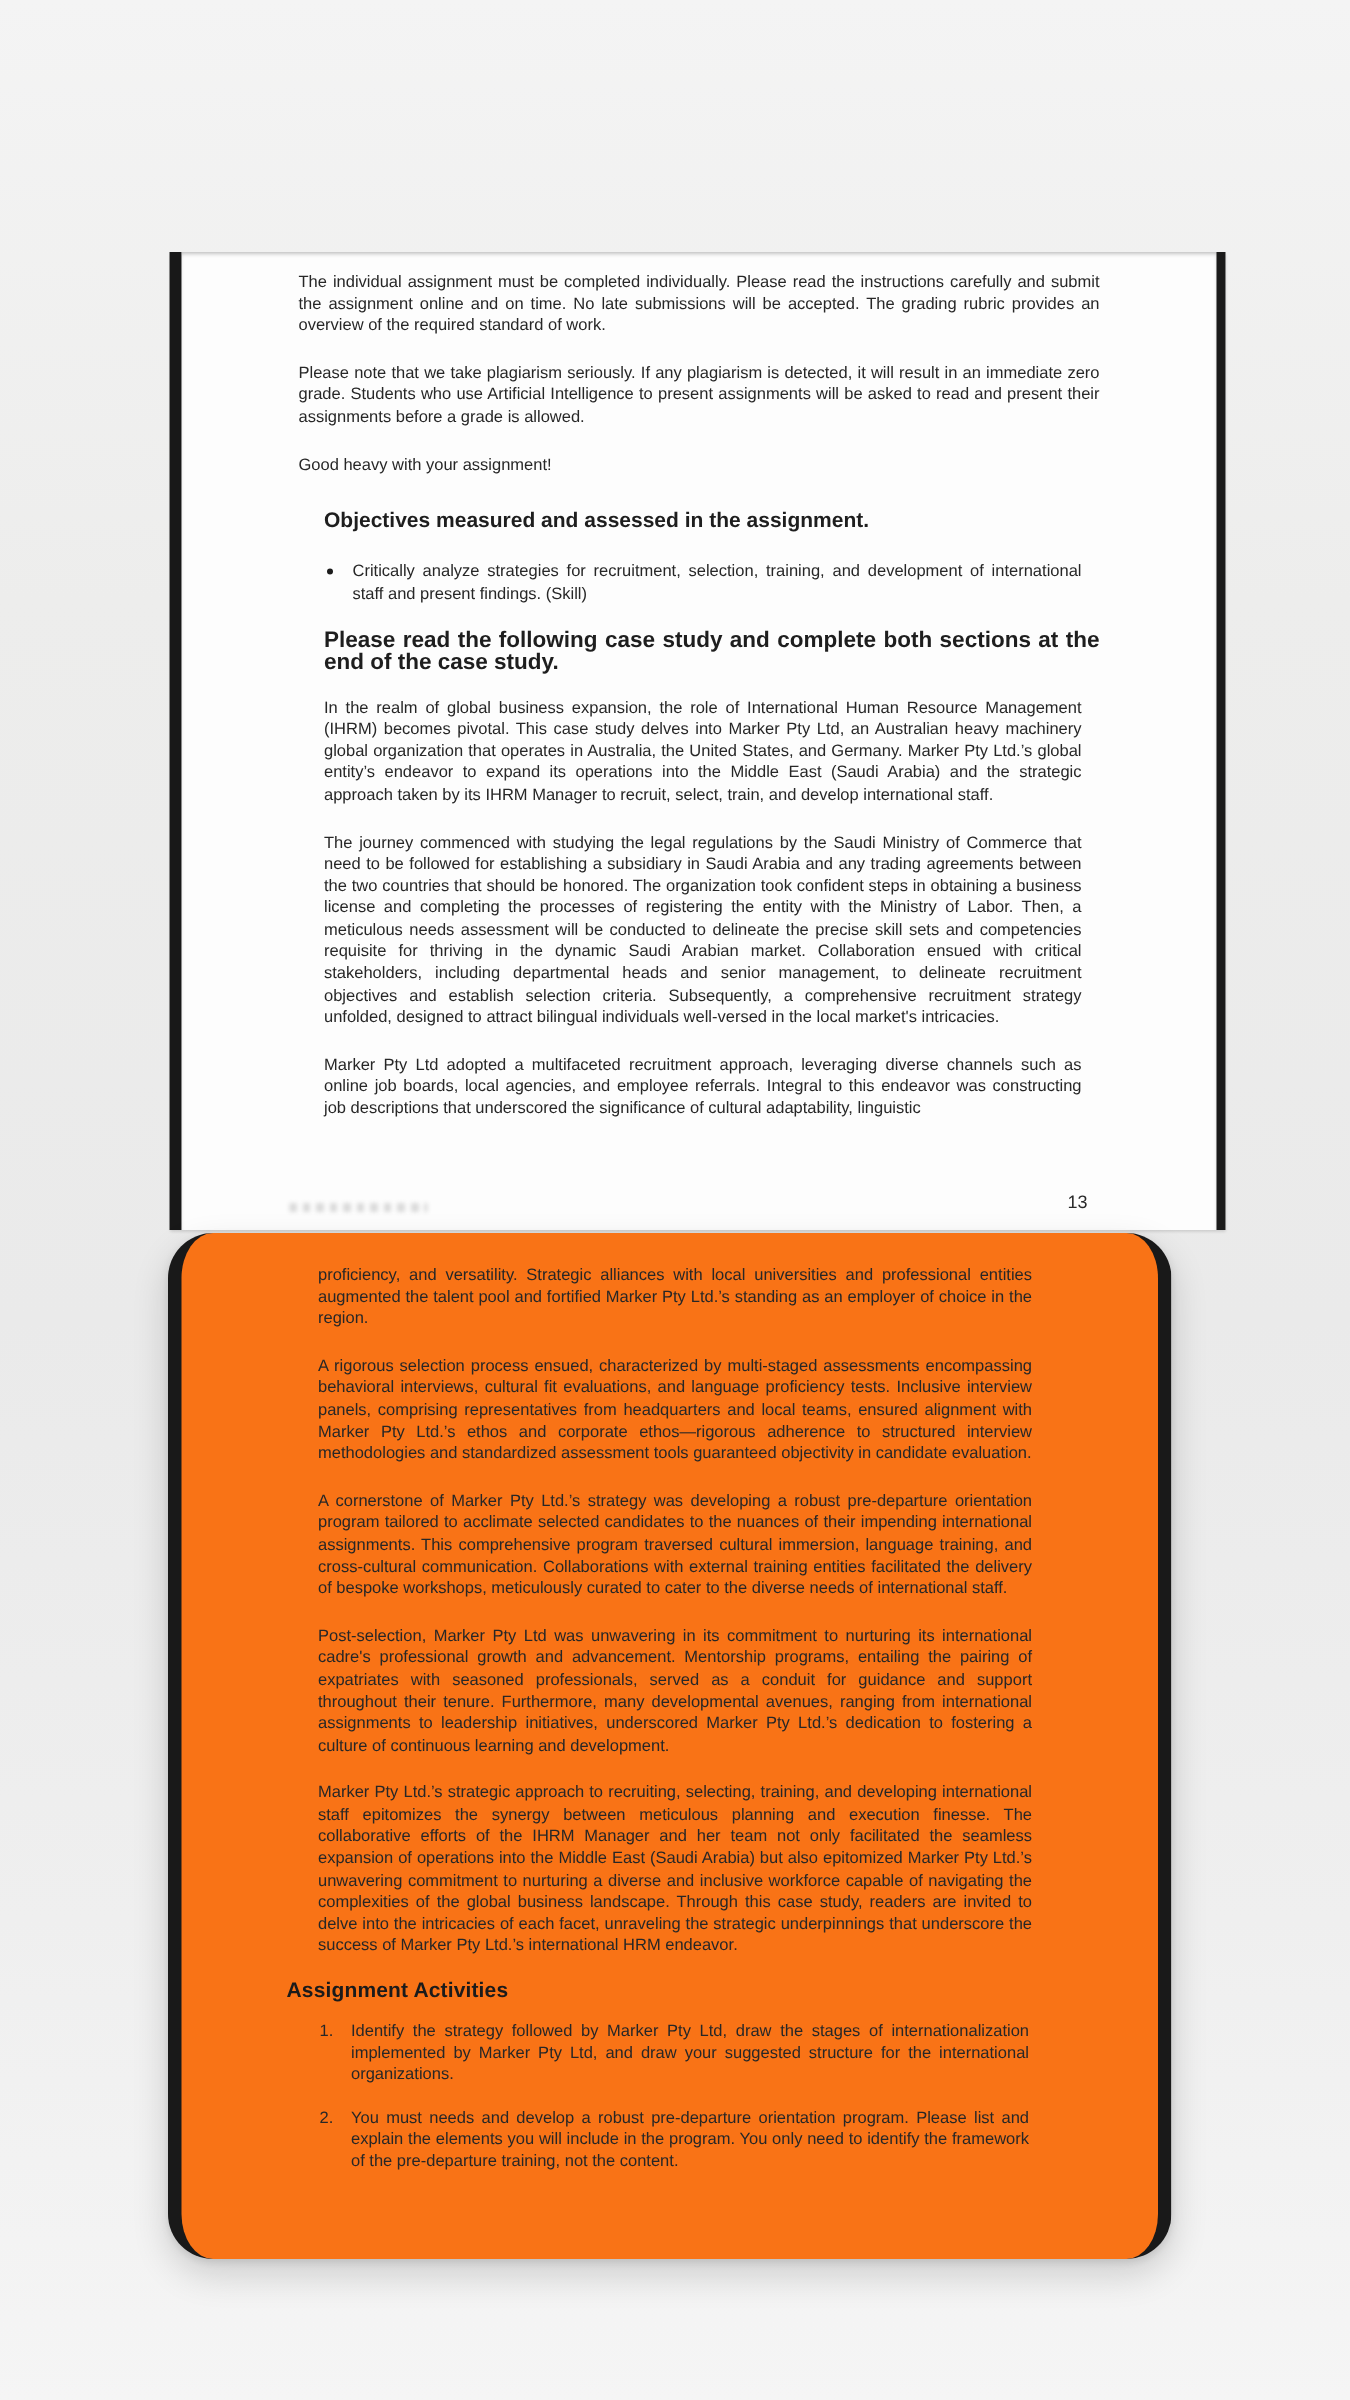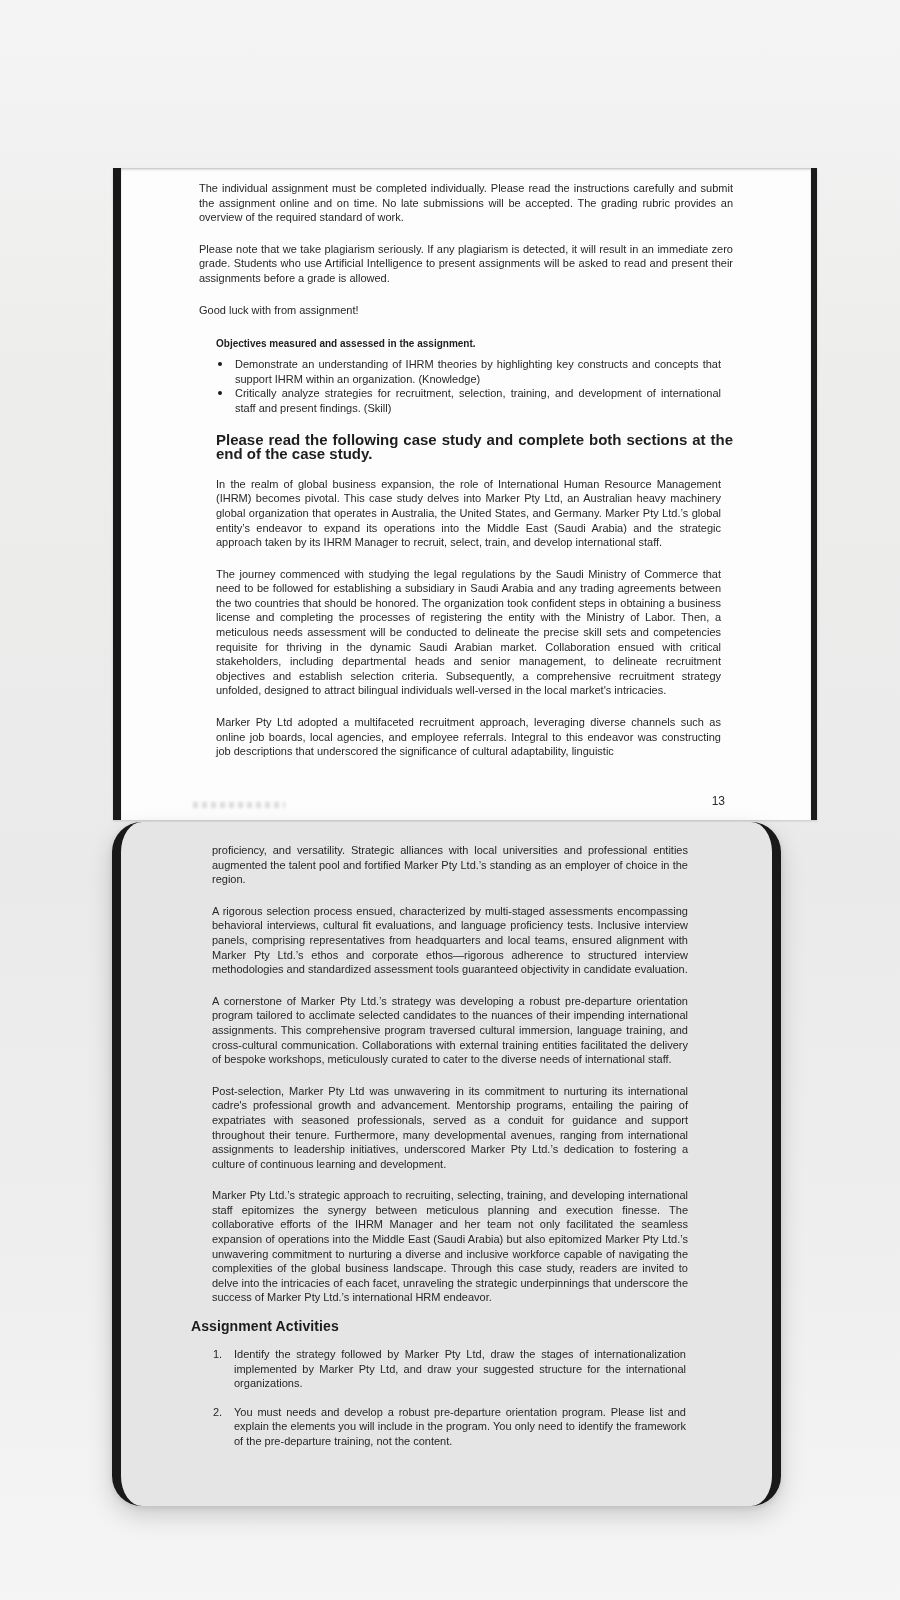--- a/index.html
+++ b/index.html
@@ -27,21 +27,21 @@
     position: relative; box-sizing: border-box;
     width: 100%; height: 100%;
     padding: 13px 78px 0 78px;
   }
 
   
   .page2 {
     position: absolute; left: 112px; top: 822px;
     width: 669px; height: 684px;
     box-sizing: border-box;
-    background: #e5e5e5;
+    background: #f97316;
     border-left: 9px solid #191919;
     border-right: 9px solid #191919;
     border-radius: 30px;
     box-shadow: 0 10px 24px rgba(0,0,0,.16), 0 2px 6px rgba(0,0,0,.10);
   }
   .page2-inner {
     position: relative; box-sizing: border-box;
     width: 100%; height: 100%;
     padding: 21px 84px 0 91px;
     overflow: hidden;
@@ -52,22 +52,22 @@
   .para {
     font-size: 11px; line-height: 14.6px;
     text-align: justify;
     margin: 0 0 17px 0;
     color: #272727;
   }
   .para.no-justify { text-align: left; }
   .indent { margin-left: 17px; margin-right: 12px; }
   .goodluck { margin-bottom: 21px; }
   .sec-heading {
-    font-size: 10px; font-weight: 700; color: #1e1e1e;
-    margin: 0 0 8px 17px;
+    font-size: 14px; font-weight: 700; color: #1e1e1e;
+    margin: 0 0 20px 17px;
   }
   .bold-line {
     font-size: 15px; line-height: 14.6px; font-weight: 700; color: #1e1e1e;
     text-align: justify;
     margin: 0 0 15px 17px;
   }
   .bullet-list { margin: 0 12px 17px 19px; }
   .bullet-item { display: flex; align-items: flex-start; margin: 0; }
   .bullet-dot {
     flex: 0 0 4px; width: 4px; height: 4px; border-radius: 50%;
@@ -106,29 +106,25 @@
 
 <div class="viewport">
 
   <div class="page1">
     <div class="page1-inner">
 
       <p class="para">The individual assignment must be completed individually. Please read the instructions carefully and submit the assignment online and on time. No late submissions will be accepted. The grading rubric provides an overview of the required standard of work.</p>
 
       <p class="para">Please note that we take plagiarism seriously. If any plagiarism is detected, it will result in an immediate zero grade. Students who use Artificial Intelligence to present assignments will be asked to read and present their assignments before a grade is allowed.</p>
 
-      <p class="para no-justify goodluck">Good luck with from assignment!</p>
+      <p class="para no-justify goodluck">Good heavy with your assignment!</p>
 
       <h3 class="sec-heading">Objectives measured and assessed in the assignment.</h3>
 
       <div class="bullet-list">
-        <div class="bullet-item">
-          <span class="bullet-dot"></span>
-          <span class="bullet-text">Demonstrate an understanding of IHRM theories by highlighting key constructs and concepts that support IHRM within an organization. (Knowledge)</span>
-        </div>
         <div class="bullet-item">
           <span class="bullet-dot"></span>
           <span class="bullet-text">Critically analyze strategies for recruitment, selection, training, and development of international staff and present findings. (Skill)</span>
         </div>
       </div>
 
       <p class="bold-line">Please read the following case study and complete both sections at the end of the case study.</p>
 
       <p class="para indent">In the realm of global business expansion, the role of International Human Resource Management (IHRM) becomes pivotal. This case study delves into Marker Pty Ltd, an Australian heavy machinery global organization that operates in Australia, the United States, and Germany. Marker Pty Ltd.’s global entity’s endeavor to expand its operations into the Middle East (Saudi Arabia) and the strategic approach taken by its IHRM Manager to recruit, select, train, and develop international staff.</p>
 

